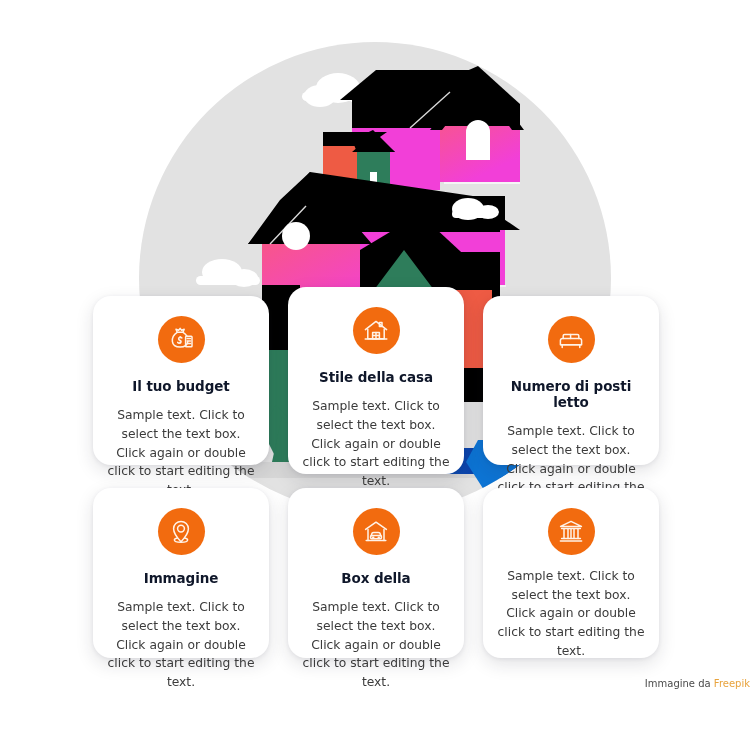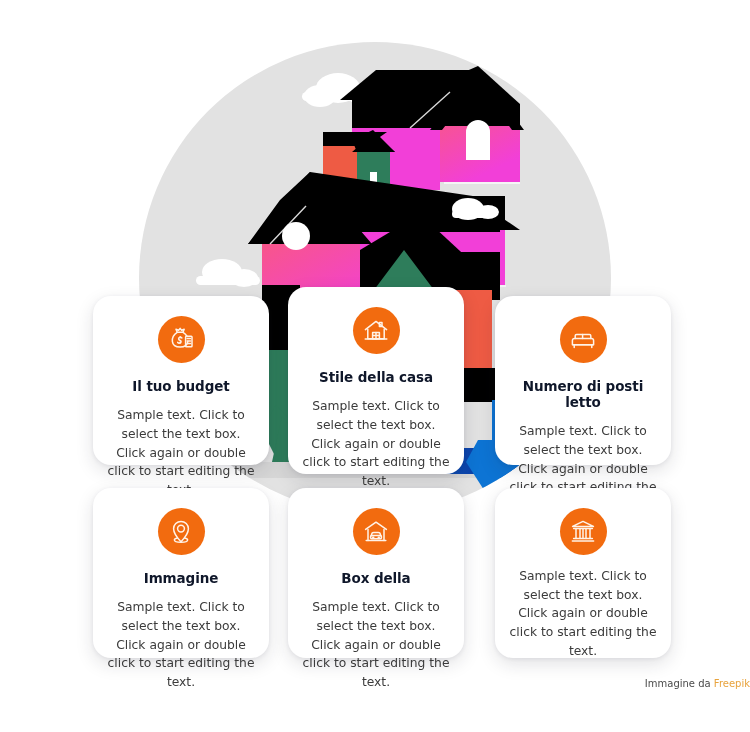--- a/index.html
+++ b/index.html
@@ -33,21 +33,21 @@
     border-radius: 18px;
     box-shadow: 0 6px 18px rgba(30,30,50,0.13), 0 1px 4px rgba(30,30,50,0.07);
     padding: 16px 13px 14px 13px;
     text-align: center;
   }
   .card.r1 { top: 0px; height: 169px; }
   .card.r1.mid { top: -9px; height: 187px; }
   .card.r2 { top: 192px; height: 170px; }
   .col1 { left: 0px; }
   .col2 { left: 195px; }
-  .col3 { left: 390px; margin-left: 12px; }
+  .col3 { left: 390px; }
 
   .icon-circle {
     width: 47px; height: 47px;
     border-radius: 50%;
     background: #F26B0F;
     margin: 4px auto 0 auto;
     display: flex; align-items: center; justify-content: center;
   }
   .icon-circle svg { display: block; }
 

